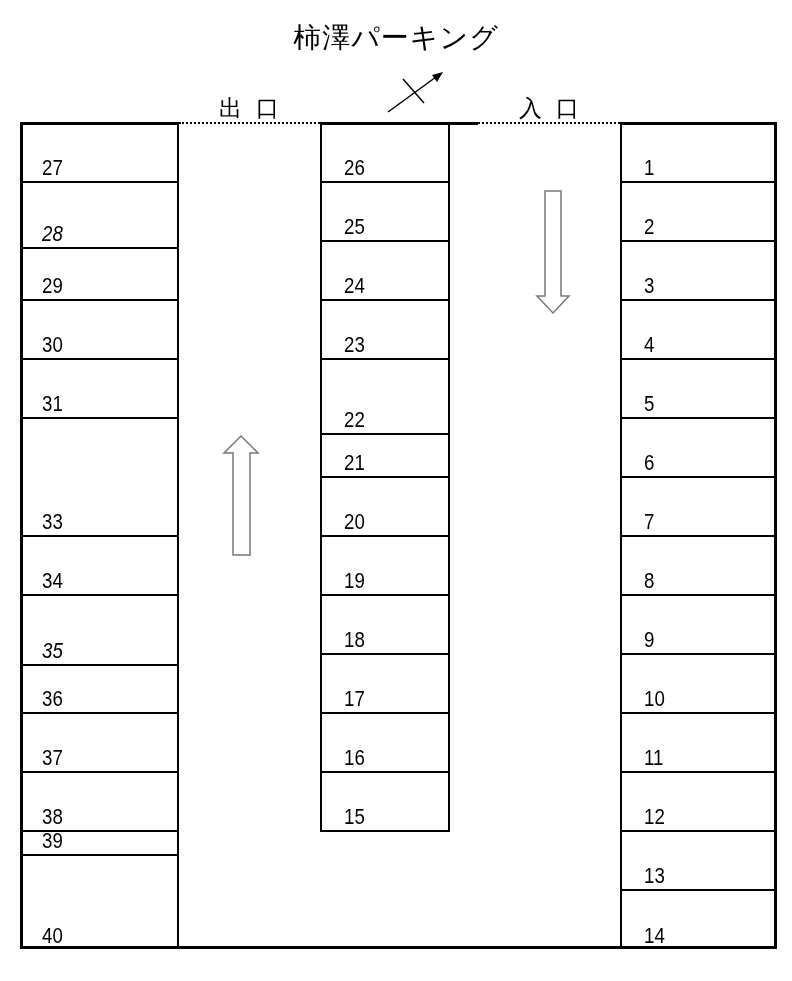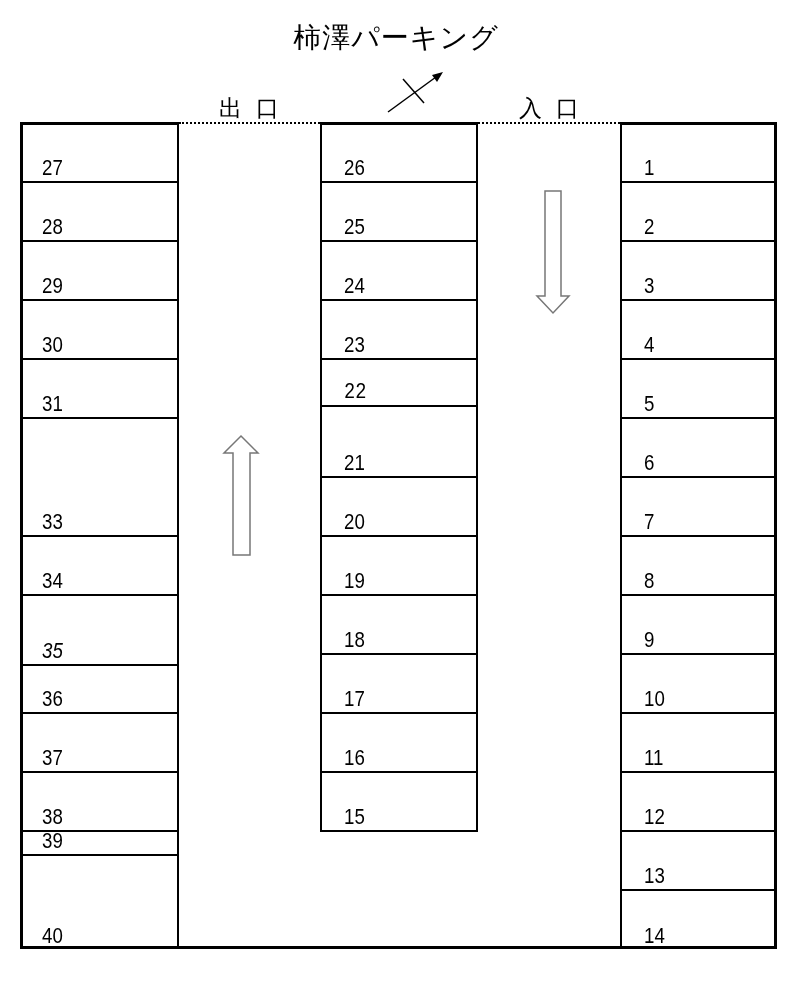--- a/index.html
+++ b/index.html
@@ -34,21 +34,21 @@
 <div class="topline" style="left:320px; width:158px;"></div>
 <div class="dotted" style="left:478px; width:142px;"></div>
 <div class="topline" style="left:620px; width:157px;"></div>
 
 <div class="frame"></div>
 
 <div class="col" style="left:20px; top:124px; width:159px; height:825px; border-right:2px solid #000;">
   <div class="cell" style="top:0;height:59px;">
       <span>27</span>
     </div>
-  <div class="cell" style="top:59px;height:59px;">
+  <div class="cell" style="top:59px;height:66px;font-style:italic;">
       <span>28</span>
     </div>
   <div class="cell" style="top:118px;height:59px;">
       <span>29</span>
     </div>
   <div class="cell" style="top:177px;height:59px;">
       <span>30</span>
     </div>
   <div class="cell" style="top:236px;height:59px;">
       <span>31</span>
@@ -72,34 +72,34 @@
       <span>38</span>
     </div>
   <div class="cell" style="top:673px;height:59px;">
       <span>39</span>
     </div>
   <div class="cell" style="top:767px;height:58px;border-bottom:none;">
       <span>40</span>
     </div>
 </div>
 
-<div class="col" style="left:320px; top:124px; width:158px; height:708px; border-left:2px solid #000; border-right:2px solid #000;">
+<div class="col" style="left:320px; top:124px; width:130px; height:708px; border-left:2px solid #000; border-right:2px solid #000;">
   <div class="cell" style="top:0;height:59px;">
       <span>26</span>
     </div>
   <div class="cell" style="top:59px;height:59px;">
       <span>25</span>
     </div>
   <div class="cell" style="top:118px;height:59px;">
       <span>24</span>
     </div>
   <div class="cell" style="top:177px;height:59px;">
       <span>23</span>
     </div>
-  <div class="cell" style="top:224px;height:59px;font-family:Liberation Mono, monospace;">
+  <div class="cell" style="top:252px;height:59px;">
       <span>22</span>
     </div>
   <div class="cell" style="top:295px;height:59px;">
       <span>21</span>
     </div>
   <div class="cell" style="top:354px;height:59px;">
       <span>20</span>
     </div>
   <div class="cell" style="top:413px;height:59px;">
       <span>19</span>

